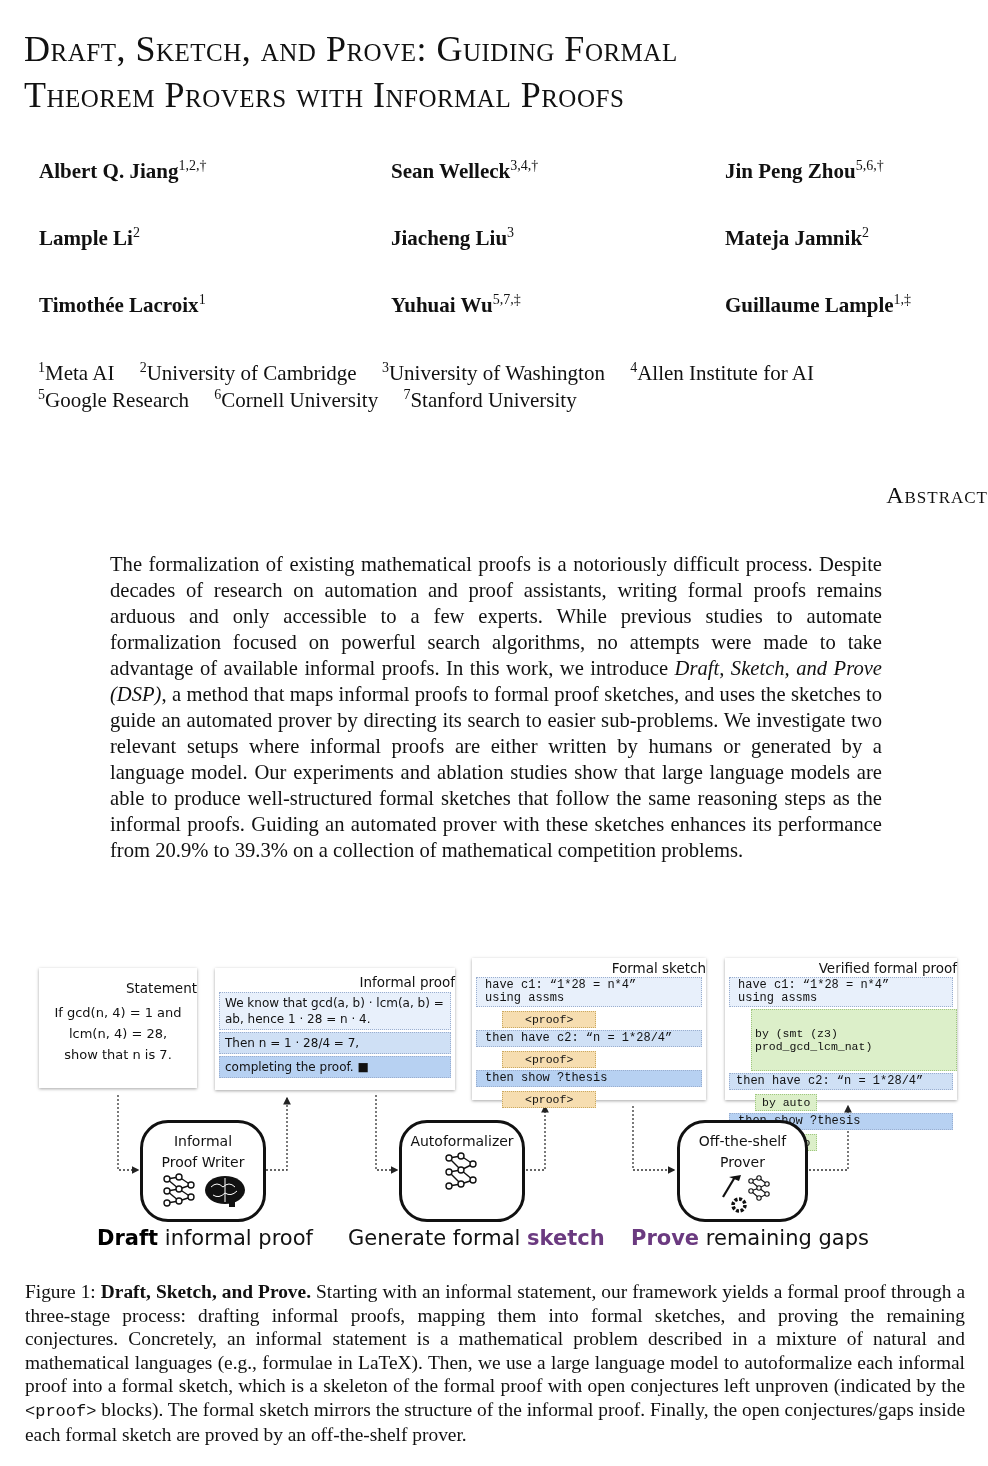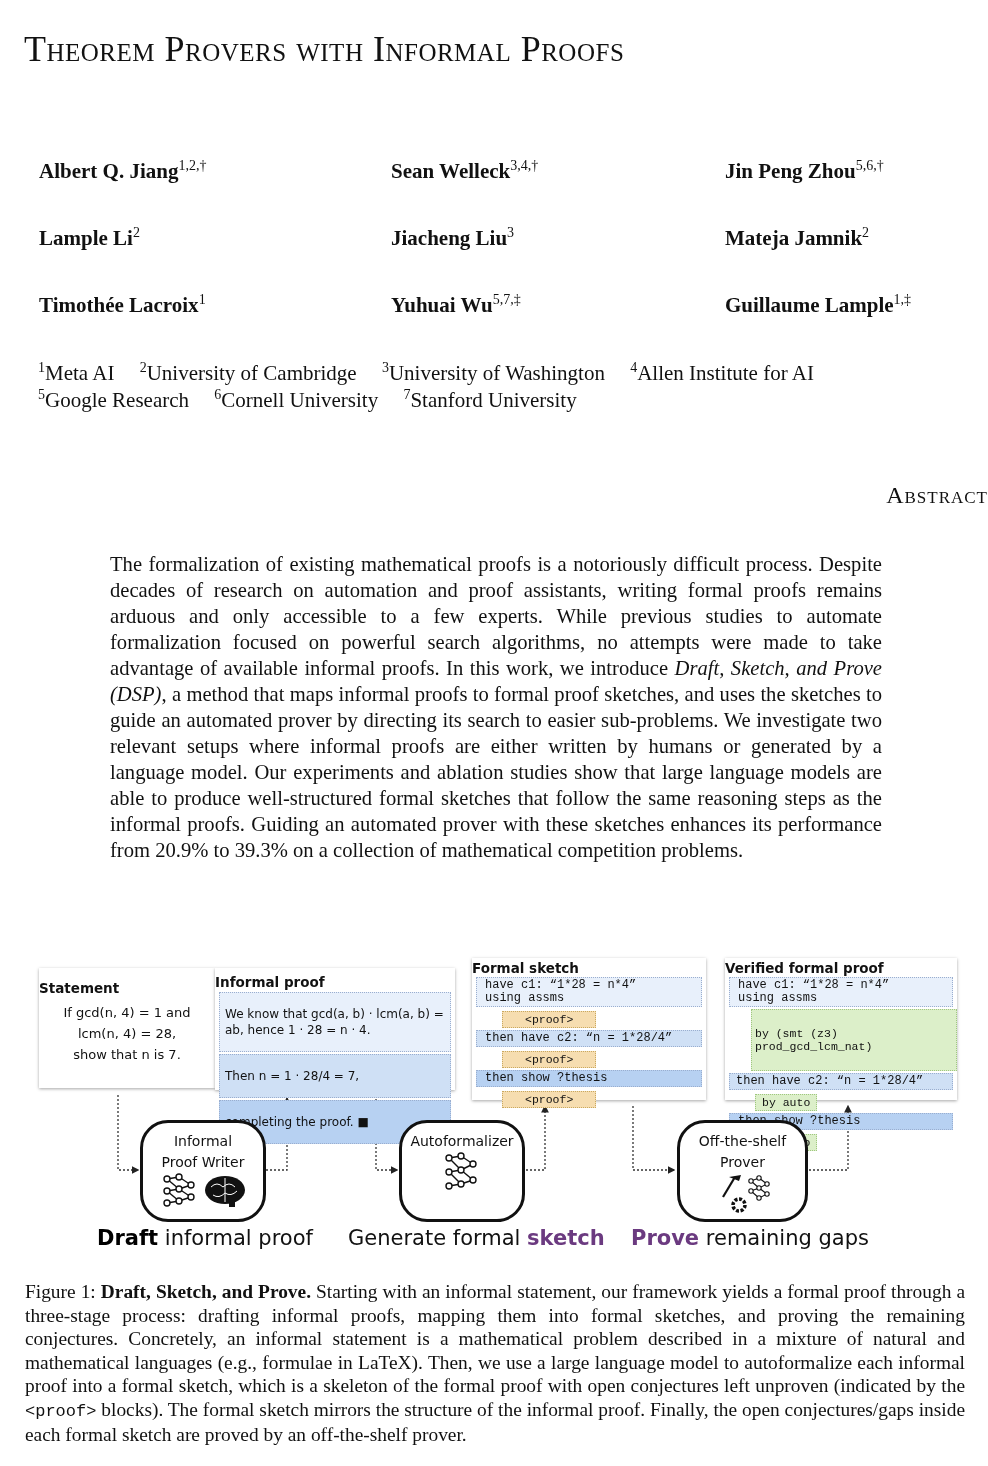--- a/index.html
+++ b/index.html
@@ -15,23 +15,23 @@
   .aff sup { font-size: 14px; }
   .abs-head { position: absolute; left: 0; width: 988px; top: 482px; text-align: right;
               font-size: 24px; font-variant: small-caps; letter-spacing: 1px; }
   .abs-body { position: absolute; left: 110px; top: 551px; width: 772px;
               font-size: 20.6px; line-height: 26px; text-align: justify; }
   .abs-body em { font-style: italic; }
 
   
   .card { position: absolute; background: #fff; box-shadow: 0 1px 3px rgba(0,0,0,0.35);
           font-family: "DejaVu Sans", sans-serif; }
-  .card-title { text-align: left; font-weight: bold; font-size: 13.5px; margin-top: 6px; }
+  .card-title { text-align: right; font-weight: normal; font-size: 13.5px; margin-top: 6px; }
   .stmt { text-align: center; font-size: 13px; line-height: 21px; margin-top: 6px; }
-  .hl { border: 1px dotted #9aaecf; margin: 2px 4px; padding: 13px 5px; font-size: 12px; line-height: 16px; }
+  .hl { border: 1px dotted #9aaecf; margin: 2px 4px; padding: 2px 5px; font-size: 12px; line-height: 16px; }
   .hl1 { background: #e8f0fb; }
   .hl2 { background: #cfe0f5; }
   .hl3 { background: #b7d1f2; }
   .code { font-family: "Liberation Mono", "DejaVu Sans Mono", monospace; font-size: 12px; line-height: 13px; }
   .gap { margin: 1px 0 1px 30px; display: inline-block; border: 1px dotted #c9a85f; background: #f6ddb0;
          padding: 1px 22px; font-family: "Liberation Mono", monospace; font-size: 11.5px; }
   .ok { margin: 1px 0 1px 30px; display: inline-block; border: 1px dotted #9fc77f; background: #dcefc9;
         padding: 1px 6px; font-family: "Liberation Mono", monospace; font-size: 11.5px; }
   .node { position: absolute; border: 3px solid #111; border-radius: 28px; background: #fff;
           font-family: "DejaVu Sans", sans-serif; text-align: center; font-size: 14px; line-height: 21px; }
@@ -40,20 +40,21 @@
   .stage b { color: #6b3a80; font-weight: bold; }
   .caption { position: absolute; left: 25px; top: 1280px; width: 940px; font-size: 19.4px; line-height: 23.5px;
              text-align: justify; }
   .caption code { font-family: "Liberation Mono", monospace; font-size: 17px; }
   svg.wire { position: absolute; left: 0; top: 0; }
 </style>
 </head>
 <body>
 
 <div class="title">
+  <span class="l">Draft, Sketch, and Prove: Guiding Formal</span>
   <span class="l">Theorem Provers with Informal Proofs</span>
 </div>
 
 <div class="author" style="left:39px;top:158px"><span>Albert Q. Jiang</span><sup>1,2,†</sup></div>
 <div class="author" style="left:391px;top:158px"><span>Sean Welleck</span><sup>3,4,†</sup></div>
 <div class="author" style="left:725px;top:158px"><span>Jin Peng Zhou</span><sup>5,6,†</sup></div>
 <div class="author" style="left:39px;top:225px"><span>Lample Li</span><sup>2</sup></div>
 <div class="author" style="left:391px;top:225px"><span>Jiacheng Liu</span><sup>3</sup></div>
 <div class="author" style="left:725px;top:225px"><span>Mateja Jamnik</span><sup>2</sup></div>
 <div class="author" style="left:39px;top:292px"><span>Timothée Lacroix</span><sup>1</sup></div>
@@ -84,21 +85,21 @@
   <g stroke="#333" stroke-width="1.3" stroke-dasharray="2,2" fill="none">
     <path d="M118,1095 L118,1170 L138,1170" marker-end="url(#ah)"></path>
     <path d="M266,1170 L287,1170 L287,1098" marker-end="url(#ah)"></path>
     <path d="M376,1095 L376,1170 L397,1170" marker-end="url(#ah)"></path>
     <path d="M522,1170 L545,1170 L545,1106" marker-end="url(#ah)"></path>
     <path d="M633,1106 L633,1170 L674,1170" marker-end="url(#ah)"></path>
     <path d="M805,1170 L848,1170 L848,1106" marker-end="url(#ah)"></path>
   </g>
 </svg>
 
-<div class="card" style="left:39px;top:968px;width:176px;height:120px">
+<div class="card" style="left:39px;top:968px;width:158px;height:120px">
   <div class="card-title" style="margin-top:12px">Statement</div>
   <div class="stmt">
     <div>If gcd(n, 4) = 1 and</div>
     <div>lcm(n, 4) = 28,</div>
     <div>show that n is 7.</div>
   </div>
 </div>
 
 <div class="card" style="left:215px;top:968px;width:240px;height:122px">
   <div class="card-title">Informal proof</div>

